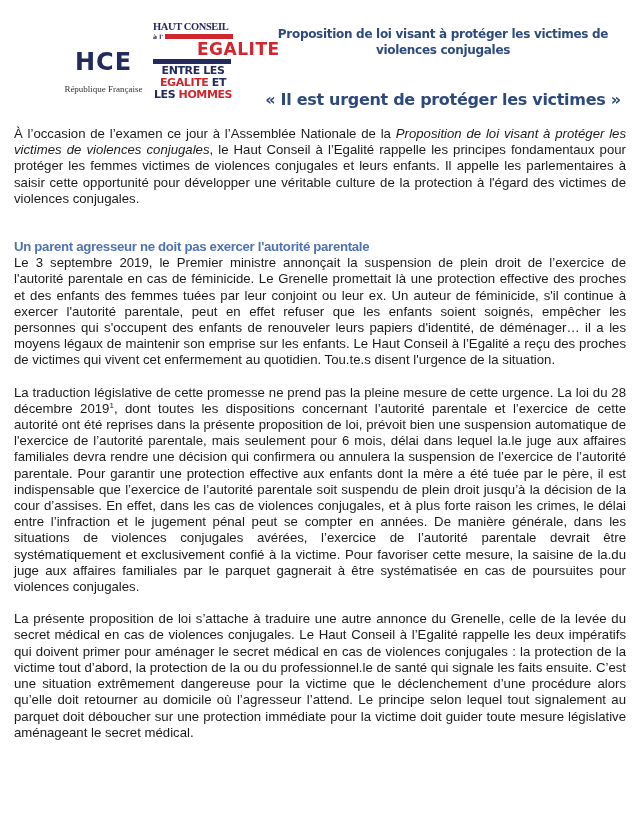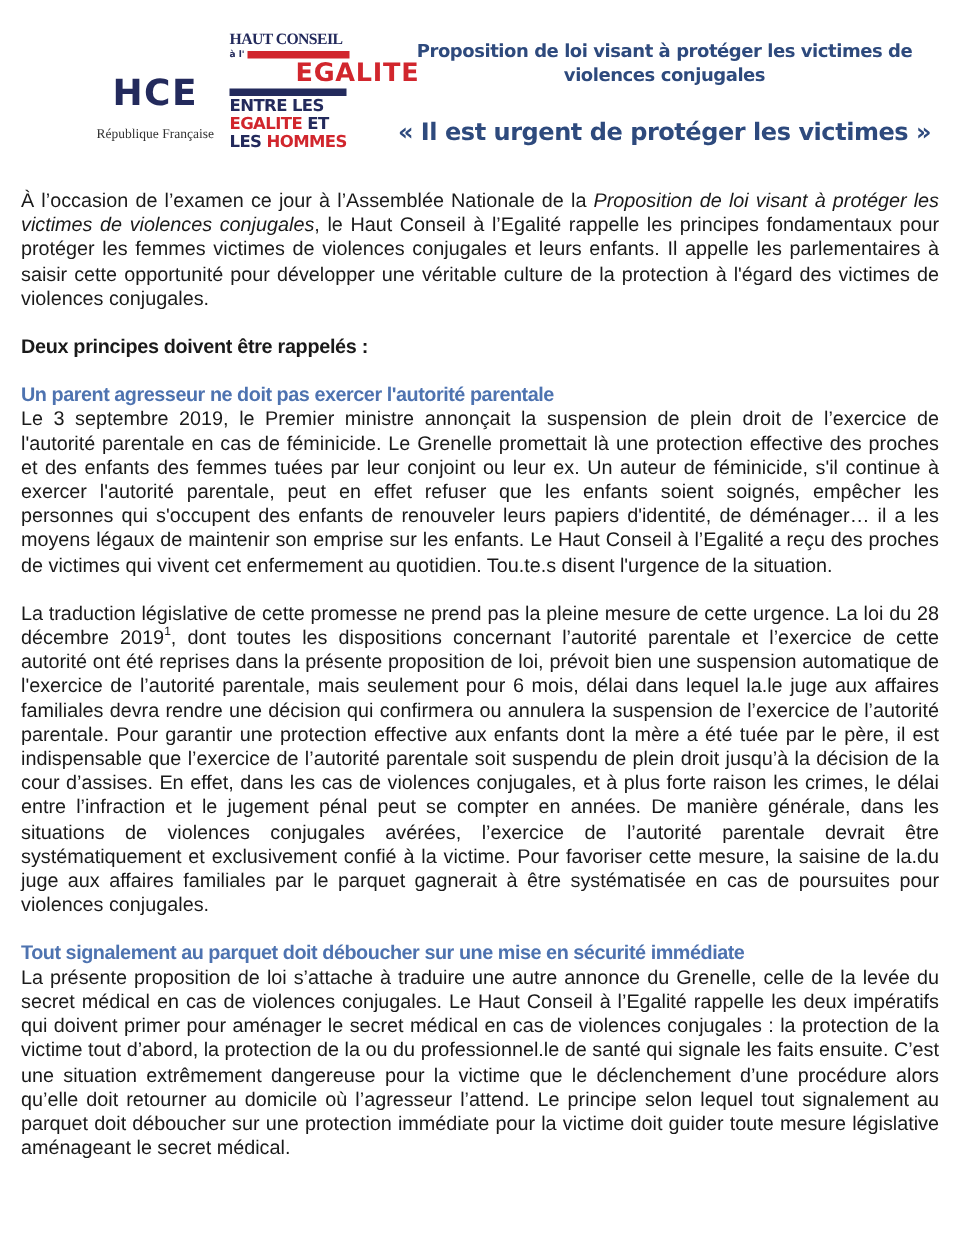--- a/index.html
+++ b/index.html
@@ -7,26 +7,26 @@
   .header { position: absolute; left: 0; top: 0; width: 640px; height: 110px; }
   .hce-logo { position: absolute; left: 56px; top: 44px; width: 95px; text-align: center; }
   .hce-letters { font-family: "DejaVu Sans", sans-serif; font-weight: bold; font-size: 24px; color: #232a5c; letter-spacing: 1px; line-height: 36px; }
   .hce-rf { font-family: Liberation Serif, serif; font-size: 9px; color: #333; margin-top: 4px; white-space: nowrap; }
   .conseil-logo { position: absolute; left: 153px; top: 22px; width: 80px; font-family: "DejaVu Sans", sans-serif; font-weight: bold; line-height: 1; }
   .cl-l1 { font-size: 10.5px; color: #232a5c; letter-spacing: -0.4px; white-space: nowrap; font-family: Liberation Serif, serif; }
   .cl-a { font-size: 6px; color: #232a5c; display: flex; align-items: center; gap: 2px; margin-top: 1px; }
   .cl-bar { flex: 1; height: 5px; background: #d1262d; }
   .cl-egalite { font-size: 17px; color: #d1262d; letter-spacing: 0.5px; margin-top: 1px; margin-left: 44px; }
   .cl-underbar { height: 5px; background: #232a5c; margin-top: 1px; width: 78px; }
-  .cl-line { font-size: 11px; letter-spacing: -0.4px; white-space: nowrap; margin-top: 1px; }
+  .cl-line { font-size: 11px; letter-spacing: -0.4px; white-space: nowrap; margin-top: 1px; text-align: center; }
   .navy { color: #232a5c; }
   .red { color: #d1262d; }
   .title-block { position: absolute; left: 248px; top: 26px; width: 390px; text-align: center; }
   .doc-subject { font-family: "DejaVu Sans", sans-serif; font-weight: bold; font-size: 12px; color: #2e4a7d; line-height: 16px; letter-spacing: -0.3px; }
-  .doc-quote { font-family: "DejaVu Sans", sans-serif; font-weight: bold; font-size: 16px; color: #2e4a7d; margin-top: 20px; letter-spacing: -0.3px; }
+  .doc-quote { font-family: "DejaVu Sans", sans-serif; font-weight: bold; font-size: 16px; color: #2e4a7d; margin-top: 32px; letter-spacing: -0.3px; }
   .body { position: absolute; left: 14px; top: 126px; width: 612px; font-family: "Liberation Sans", sans-serif; font-size: 13.2px; line-height: 16.2px; text-align: justify; }
   .body p { margin: 0; }
   .gap { height: 16px; }
   .lead-heading { font-weight: bold; letter-spacing: -0.2px; }
   .section-heading { font-weight: bold; color: #4e73b0; letter-spacing: -0.3px; }
   sup { font-size: 8px; line-height: 0; }
 </style>
 </head>
 <body>
 
@@ -57,24 +57,22 @@
 
   <div class="title-block">
     <div class="doc-subject">Proposition de loi visant à protéger les victimes de violences conjugales</div>
     <div class="doc-quote">« Il est urgent de protéger les victimes »</div>
   </div>
 </div>
 
 <div class="body">
   <p><span>À l’occasion de l’examen ce jour à l’Assemblée Nationale de la </span><i>Proposition de loi visant à protéger les victimes de violences conjugales</i><span>, le Haut Conseil à l’Egalité rappelle les principes fondamentaux pour protéger les femmes victimes de violences conjugales et leurs enfants. Il appelle les parlementaires à saisir cette opportunité pour développer une véritable culture de la protection à l'égard des victimes de violences conjugales.</span></p>
   <div class="gap"></div>
-  <p class="lead-heading">Deux principes doivent être rappelés :</p>
   <div class="gap"></div>
 
   <p class="section-heading">Un parent agresseur ne doit pas exercer l'autorité parentale</p>
   <p>Le 3 septembre 2019, le Premier ministre annonçait la suspension de plein droit de l’exercice de l'autorité parentale en cas de féminicide. Le Grenelle promettait là une protection effective des proches et des enfants des femmes tuées par leur conjoint ou leur ex. Un auteur de féminicide, s'il continue à exercer l'autorité parentale, peut en effet refuser que les enfants soient soignés, empêcher les personnes qui s'occupent des enfants de renouveler leurs papiers d'identité, de déménager… il a les moyens légaux de maintenir son emprise sur les enfants. Le Haut Conseil à l’Egalité a reçu des proches de victimes qui vivent cet enfermement au quotidien. Tou.te.s disent l'urgence de la situation.</p>
   <div class="gap"></div>
   <p><span>La traduction législative de cette promesse ne prend pas la pleine mesure de cette urgence. La loi du 28 décembre 2019</span><sup>1</sup><span>, dont toutes les dispositions concernant l’autorité parentale et l’exercice de cette autorité ont été reprises dans la présente proposition de loi, prévoit bien une suspension automatique de l'exercice de l’autorité parentale, mais seulement pour 6 mois, délai dans lequel la.le juge aux affaires familiales devra rendre une décision qui confirmera ou annulera la suspension de l’exercice de l’autorité parentale. Pour garantir une protection effective aux enfants dont la mère a été tuée par le père, il est indispensable que l’exercice de l’autorité parentale soit suspendu de plein droit jusqu’à la décision de la cour d’assises. En effet, dans les cas de violences conjugales, et à plus forte raison les crimes, le délai entre l’infraction et le jugement pénal peut se compter en années. De manière générale, dans les situations de violences conjugales avérées, l’exercice de l’autorité parentale devrait être systématiquement et exclusivement confié à la victime. Pour favoriser cette mesure, la saisine de la.du juge aux affaires familiales par le parquet gagnerait à être systématisée en cas de poursuites pour violences conjugales.</span></p>
   <div class="gap"></div>
 
-  <p class="section-heading">Tout signalement au parquet doit déboucher sur une mise en sécurité immédiate</p>
   <p>La présente proposition de loi s’attache à traduire une autre annonce du Grenelle, celle de la levée du secret médical en cas de violences conjugales. Le Haut Conseil à l’Egalité rappelle les deux impératifs qui doivent primer pour aménager le secret médical en cas de violences conjugales : la protection de la victime tout d’abord, la protection de la ou du professionnel.le de santé qui signale les faits ensuite. C’est une situation extrêmement dangereuse pour la victime que le déclenchement d’une procédure alors qu’elle doit retourner au domicile où l’agresseur l’attend. Le principe selon lequel tout signalement au parquet doit déboucher sur une protection immédiate pour la victime doit guider toute mesure législative aménageant le secret médical.</p>
 </div>
 
 </body></html>

